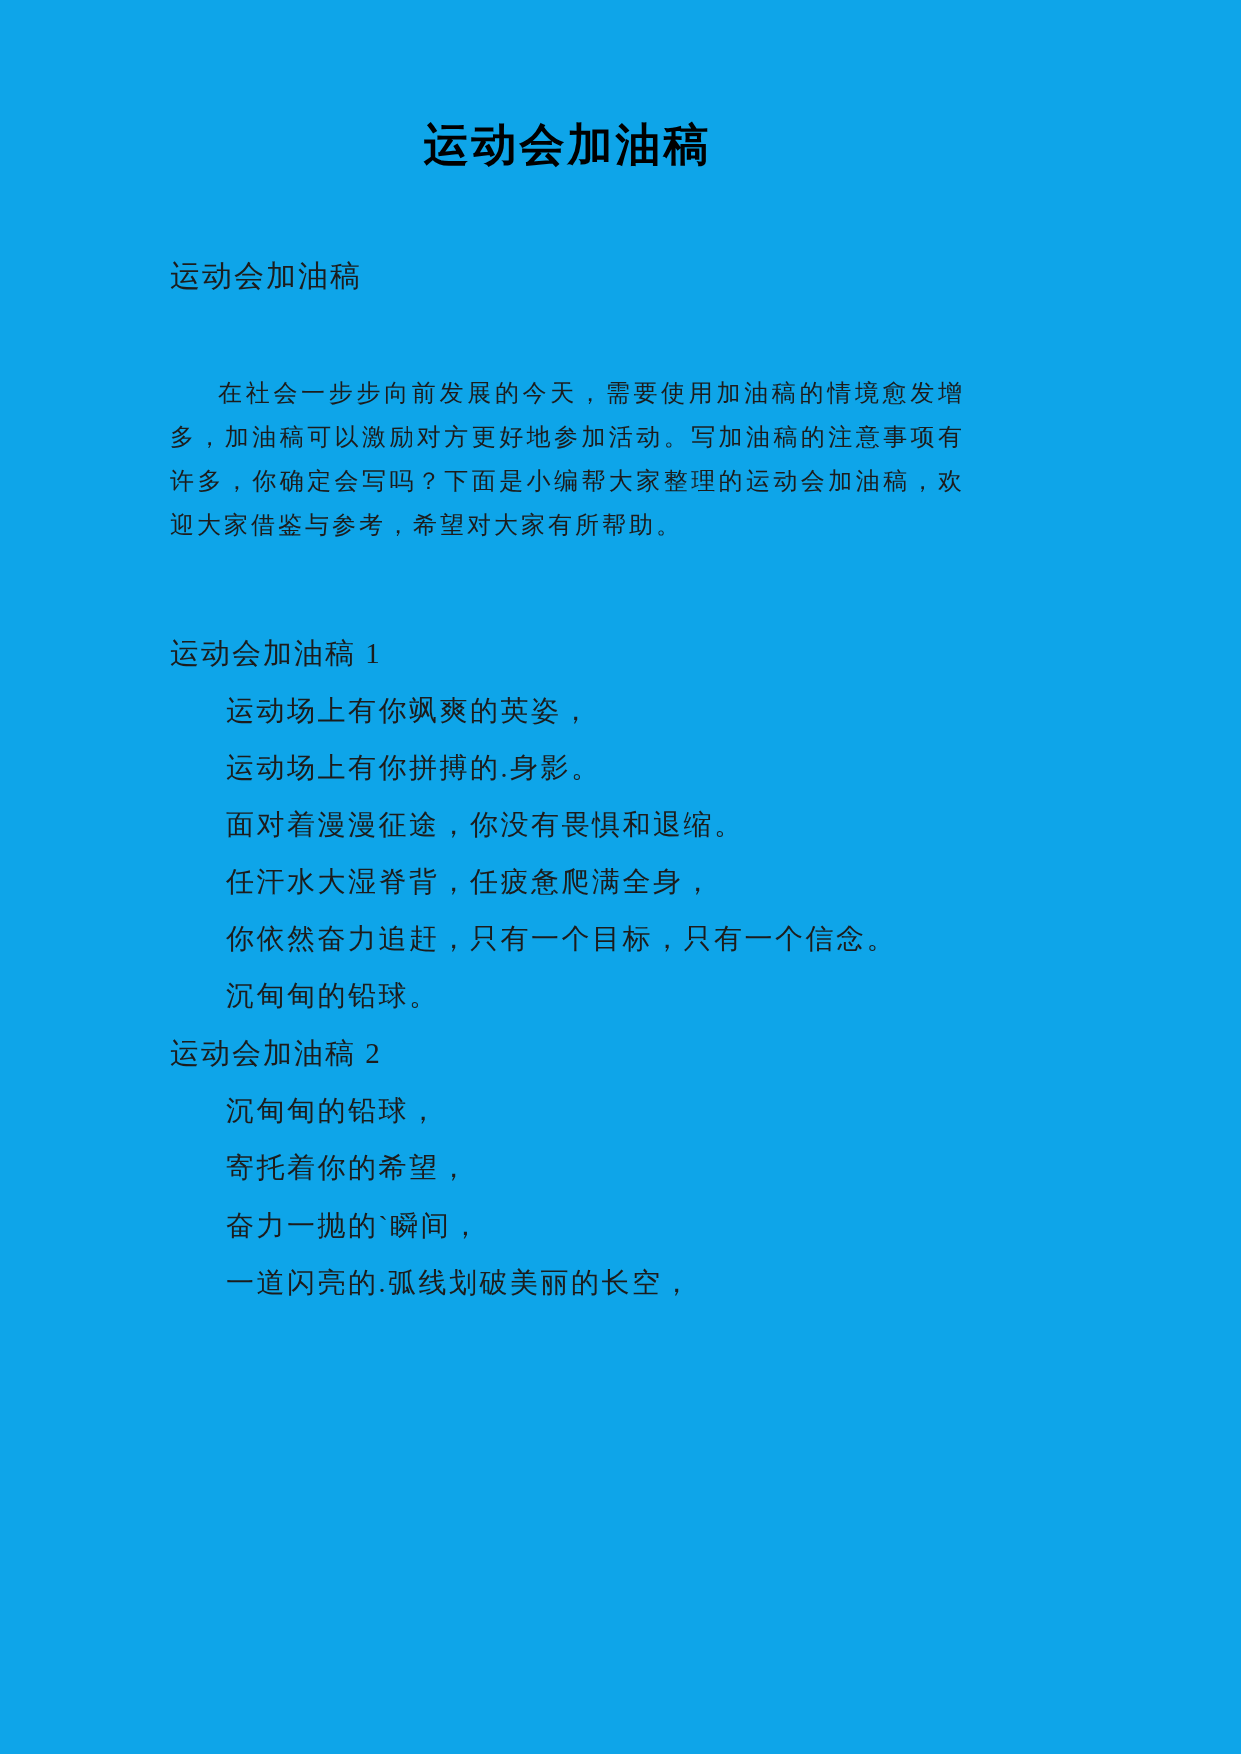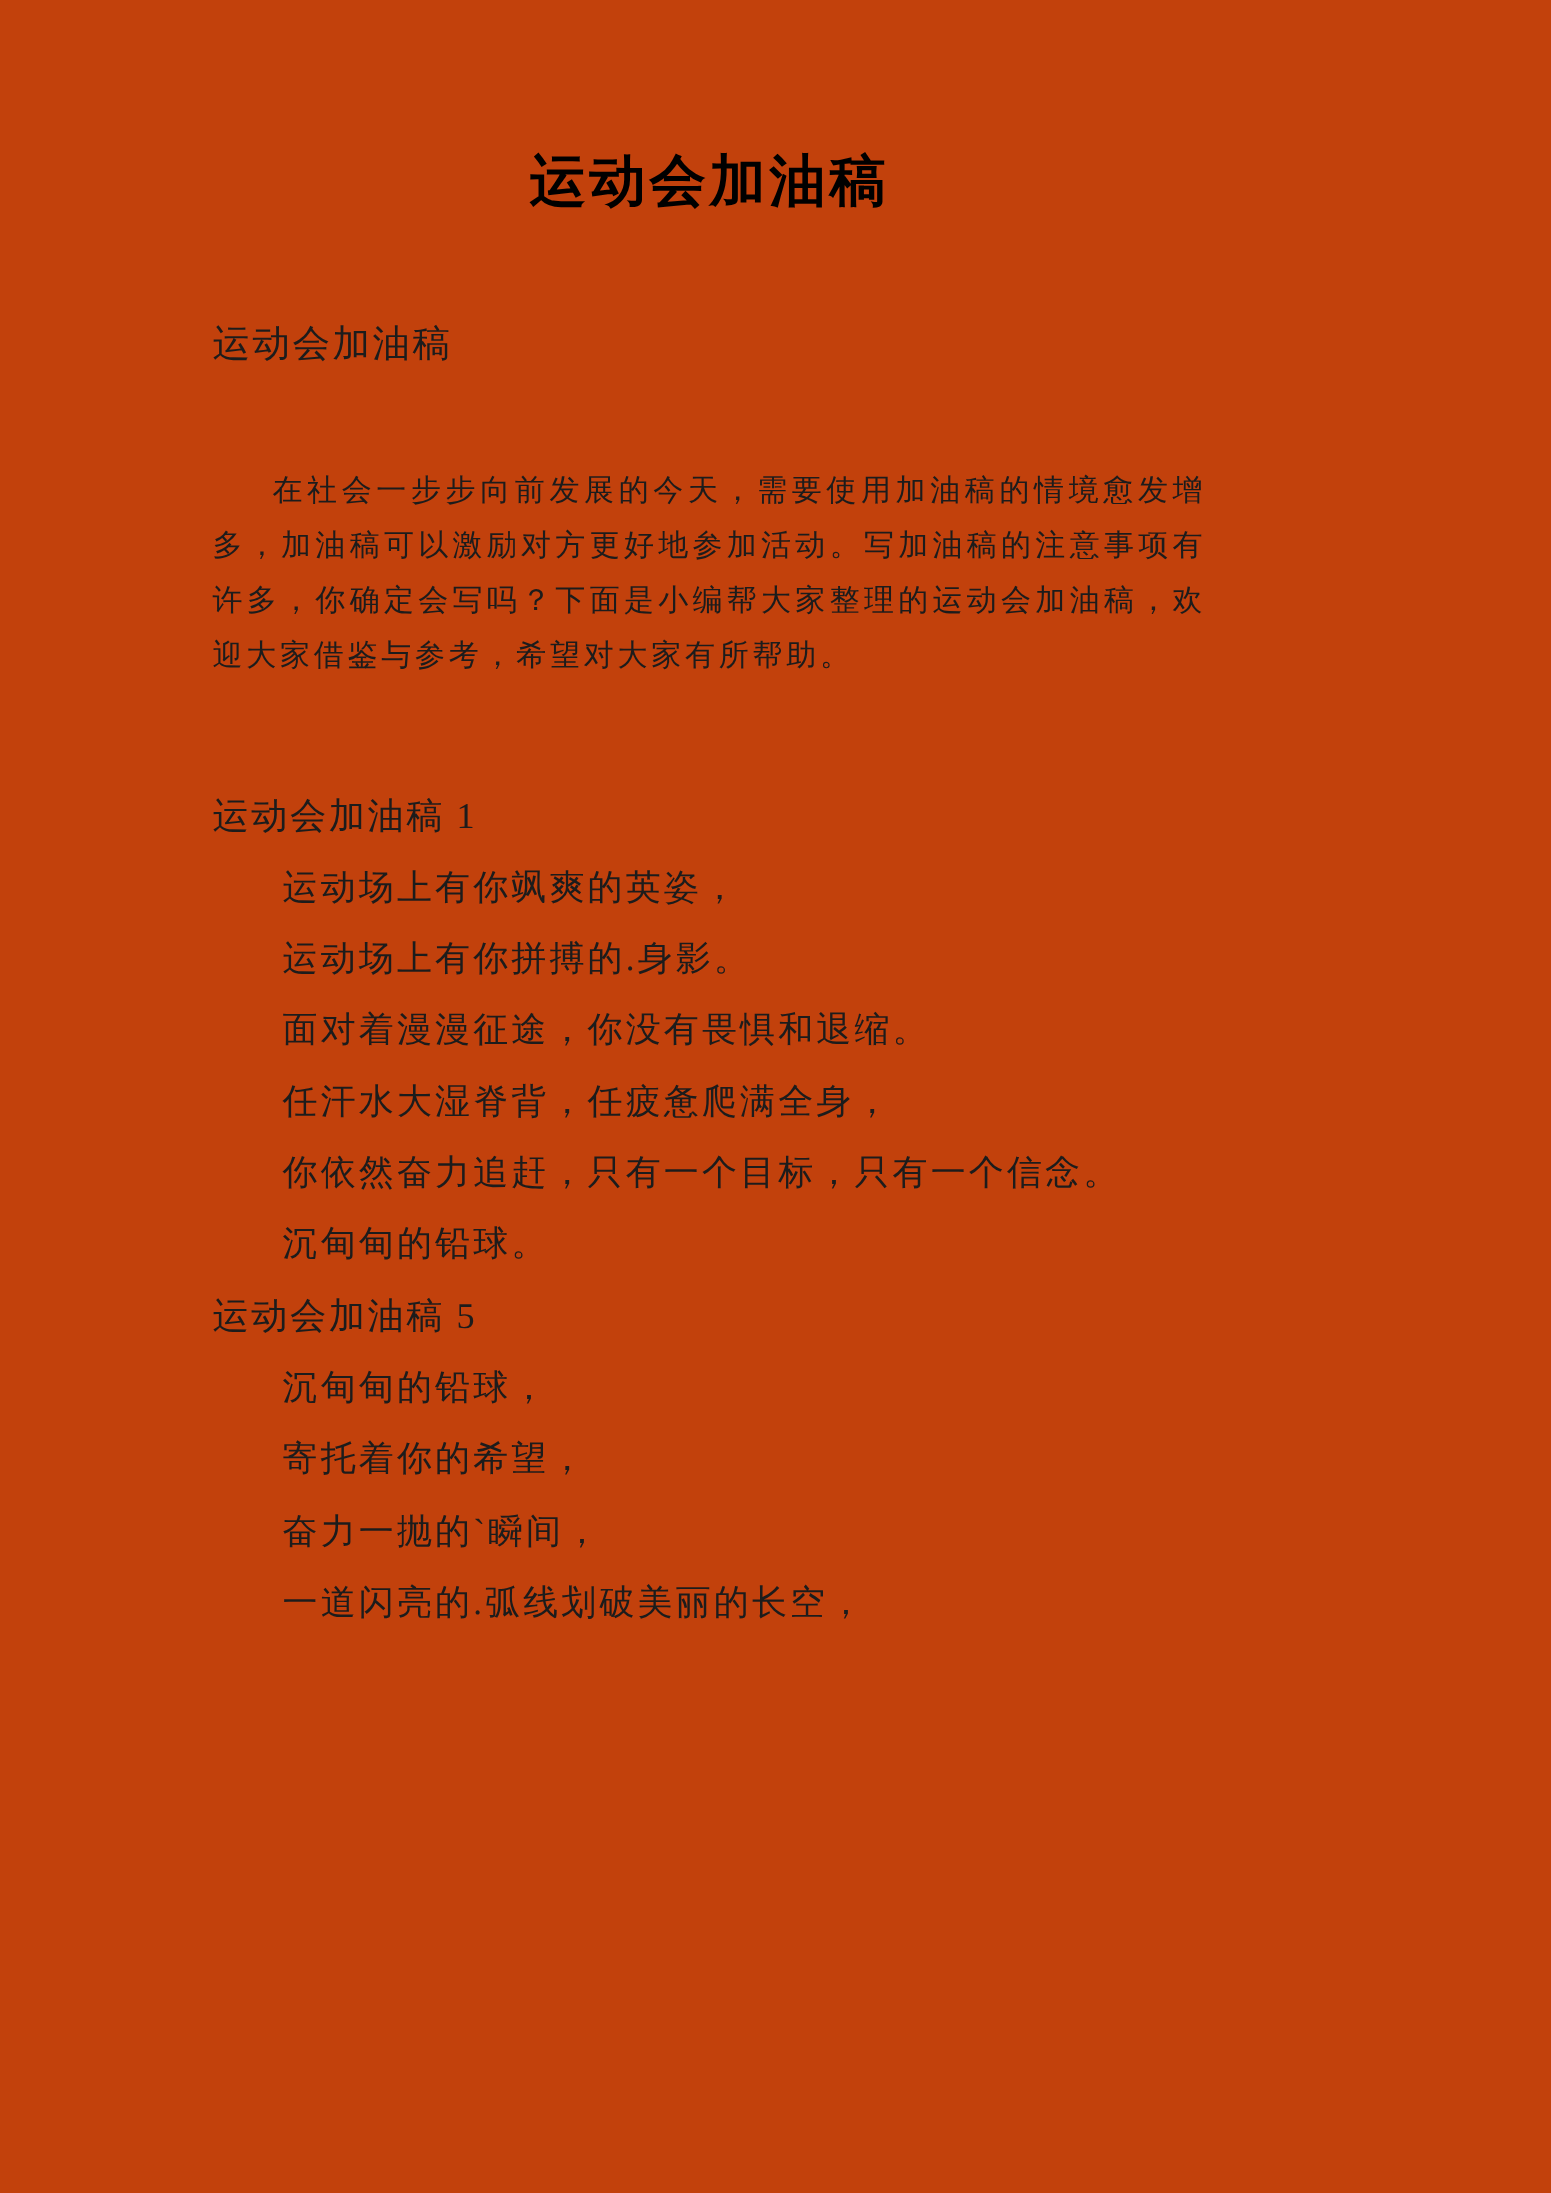--- a/index.html
+++ b/index.html
@@ -5,21 +5,21 @@
   html, body {
     margin: 0;
     padding: 0;
     background: #ffffff;
   }
   .page {
     position: relative;
     width: 1241px;
     min-height: 1754px;
     margin: 0 auto;
-    background: #c2410c;
+    background: #0ea5e9;
     box-sizing: border-box;
     padding: 118px 276px 60px 170px;
     font-family: "Liberation Serif", "DejaVu Serif", serif;
     color: #1c1c1c;
   }
   .doc-title {
     text-align: center;
     font-size: 45px;
     font-weight: 700;
     letter-spacing: 3px;
@@ -74,20 +74,20 @@
     <div class="section-heading">运动会加油稿 1</div>
     <div class="verse-line">运动场上有你飒爽的英姿，</div>
     <div class="verse-line">运动场上有你拼搏的.身影。</div>
     <div class="verse-line">面对着漫漫征途，你没有畏惧和退缩。</div>
     <div class="verse-line">任汗水大湿脊背，任疲惫爬满全身，</div>
     <div class="verse-line">你依然奋力追赶，只有一个目标，只有一个信念。</div>
     <div class="verse-line">沉甸甸的铅球。</div>
   </div>
 
   <div class="section">
-    <div class="section-heading">运动会加油稿 5</div>
+    <div class="section-heading">运动会加油稿 2</div>
     <div class="verse-line">沉甸甸的铅球，</div>
     <div class="verse-line">寄托着你的希望，</div>
     <div class="verse-line">奋力一抛的`瞬间，</div>
     <div class="verse-line">一道闪亮的.弧线划破美丽的长空，</div>
   </div>
 
 </div>
 
 </body></html>

